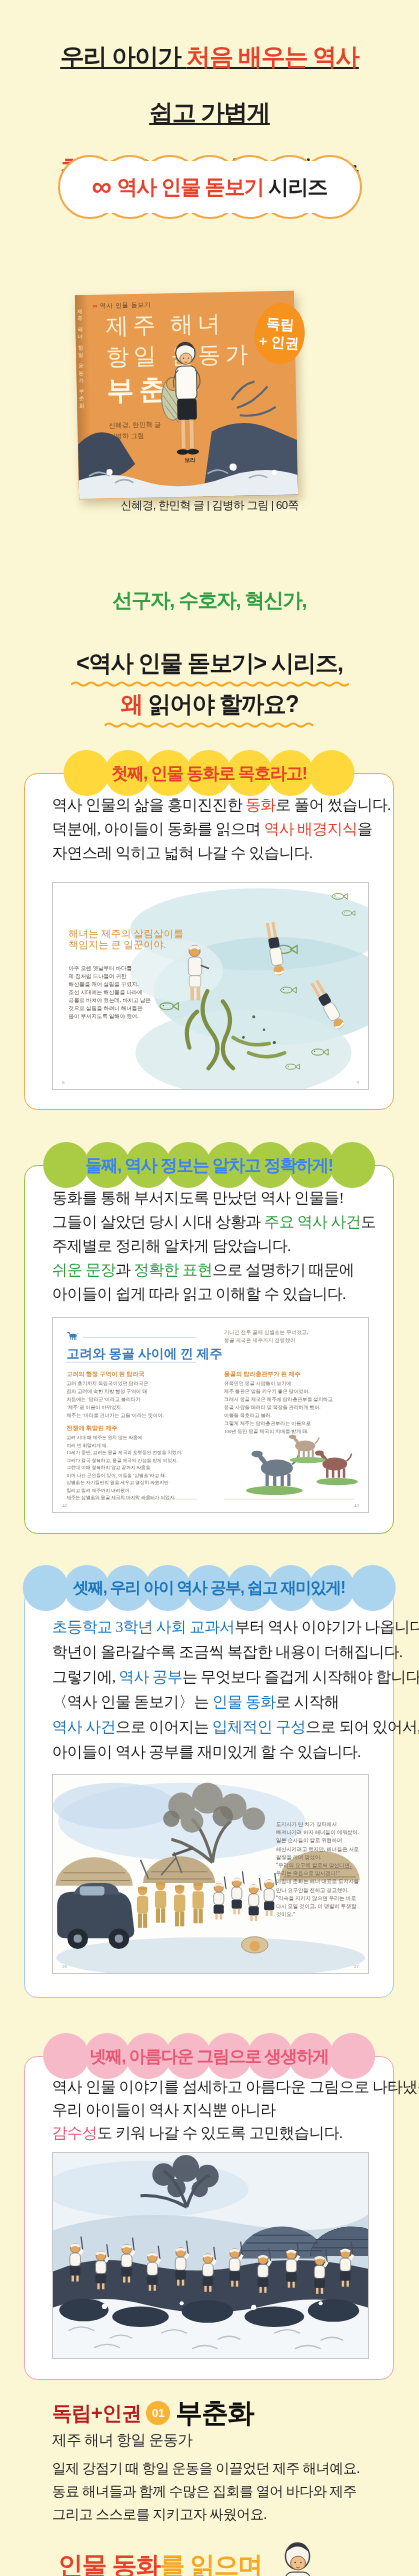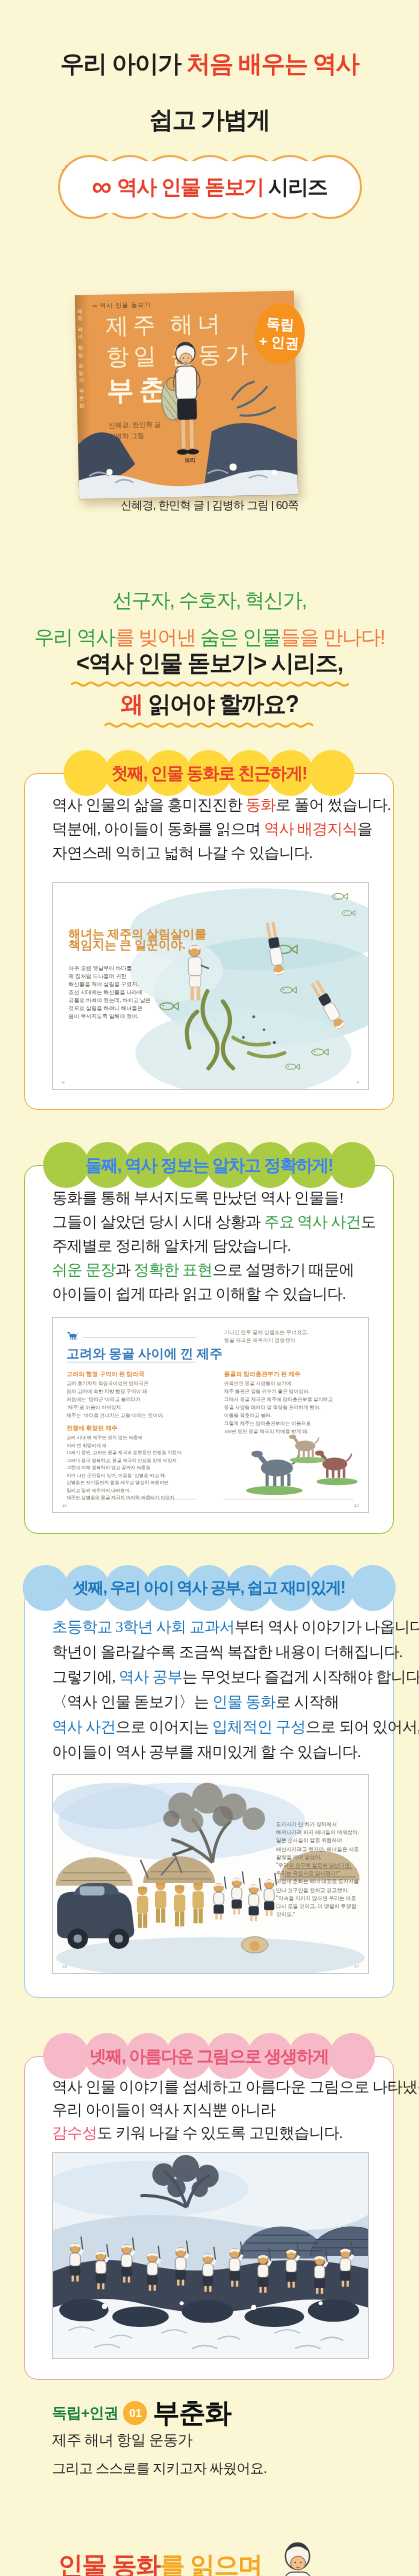--- a/index.html
+++ b/index.html
@@ -1,20 +1,20 @@
 <!DOCTYPE html>
 <html style="font-size:8.2px"><head>
 <meta charset="utf-8">
 <style>
   html,body{margin:0;padding:0;}
   body{width:419px;font-family:"Liberation Sans","DejaVu Sans",sans-serif;}
   .page{position:relative;width:419px;height:2725px;background:#FBF6D4;overflow:hidden;}
   .abs{position:absolute;}
   
-  .hero{position:absolute;top:36px;left:0;right:0;text-align:center;color:#1f1f1f;}
+  .hero{position:absolute;top:29px;left:0;right:0;text-align:center;color:#1f1f1f;text-decoration:underline;}
   .hero .hl{height:56px;line-height:56px;font-size:24px;font-weight:800;letter-spacing:-1px;}
   .hero .hl .acc{color:var(--accent);}
   
   .cloud{position:absolute;top:155px;left:50%;transform:translateX(-50%);width:314px;height:64px;}
   .cloud .bubbles{display:flex;justify-content:center;height:64px;}
   .cloud .bubbles i{width:64px;height:64px;border-radius:50%;background:#fff;border:2.1px solid #F2A84A;margin-left:-24px;box-sizing:border-box;}
   .cloud .bubbles i:first-child{margin-left:0;}
   .cloud .mask{position:absolute;left:17.5px;right:17.5px;top:6.2px;bottom:6.2px;background:#fff;border-radius:26px;}
   .cloud .label{position:absolute;inset:0;display:flex;align-items:center;justify-content:center;font-size:20.6px;font-weight:800;color:#1f1f1f;letter-spacing:-1px;}
   .cloud .label .inf{color:#E8402B;font-size:28px;font-weight:900;margin-right:6.2px;line-height:1;}
@@ -26,21 +26,21 @@
   .cover .seriesmark .inf{color:#D03A20;font-weight:900;}
   .cover .t1{position:absolute;left:30px;top:15.5px;font-size:23px;color:#F8F0D4;letter-spacing:4.1px;font-weight:400;}
   .cover .t2{position:absolute;left:30px;top:47px;font-size:23px;color:#F8F0D4;letter-spacing:4.1px;font-weight:400;}
   .cover .t3{position:absolute;left:30px;top:78px;font-size:27px;color:#FCF7E6;letter-spacing:5.2px;font-weight:700;}
   .cover .auth{position:absolute;left:31px;top:125px;font-size:6.7px;color:#6E4F2A;line-height:11.3px;}
   .cover .bori-s{position:absolute;left:106px;top:164px;font-size:5.7px;font-weight:700;color:#3C3630;}
   .cover .spinetxt{position:absolute;left:2.1px;top:10.3px;writing-mode:vertical-rl;font-size:5.2px;color:#F3E6C6;letter-spacing:2.1px;}
   .blob{position:absolute;right:-10.3px;top:12.4px;width:50px;height:61px;background:#F6921E;border-radius:52% 48% 46% 54%/56% 50% 50% 44%;transform:rotate(5deg);display:flex;flex-direction:column;align-items:center;justify-content:center;color:#fff;font-weight:800;font-size:14px;line-height:17.5px;}
   .credit{position:absolute;top:498px;left:0;right:0;text-align:center;font-size:11.3px;font-weight:400;color:#1f1f1f;letter-spacing:-0.5px;}
   
-  .iline{position:absolute;left:0;right:0;text-align:center;font-size:20px;font-weight:400;letter-spacing:-1px;}
+  .iline{position:absolute;left:0;right:0;text-align:center;font-size:20px;font-weight:700;letter-spacing:-1px;}
   .iline.g{color:#2FA043;}
   .iline .acc{color:#EF7B44;}
   .qline{position:absolute;left:0;right:0;text-align:center;font-size:23px;font-weight:800;color:#1c1c1c;letter-spacing:-1px;}
   .qline .acc{color:#E8402B;}
   .wave{position:absolute;left:50%;transform:translateX(-50%);}
   .wave path{fill:none;stroke:#F5A623;stroke-width:4;stroke-linecap:round;}
   
   .section{position:absolute;left:24px;width:368px;background:#fff;border:1.5px solid;border-radius:13.4px;box-sizing:content-box;}
   .badge{position:absolute;top:-24px;left:50%;transform:translateX(-50%);height:46px;}
   .badge .circles{display:flex;height:46px;}
@@ -52,21 +52,21 @@
   .s3{border-color:#A5CFE9;} .s3 .badge i{background:#ABD4EF;} .s3 .badge .label{color:#1C77BE;font-size:16px;} .s3{--accent:#1C77BE;}
   .s4{border-color:#EFA9AE;} .s4 .badge i{background:#F6B9C8;} .s4 .badge .label{color:#E85775;} .s4{--accent:#E85775;}
   .para{position:absolute;left:27px;font-family:"Liberation Serif","DejaVu Serif",serif;font-size:15.5px;color:#1f1f1f;letter-spacing:-0.5px;white-space:nowrap;}
   .para .acc{color:var(--accent);}
   .s1 .para div{height:24px;} .s2 .para div{height:24px;} .s3 .para div{height:25px;} .s4 .para div{height:23px;}
   .spread{position:absolute;left:27px;width:315px;background:#fff;border:0.5px solid #C8C8C8;}
   .spread svg.art{position:absolute;inset:0;}
   .cap{position:absolute;font-family:"Liberation Serif","DejaVu Serif",serif;color:#5E564C;}
   .pageno{position:absolute;bottom:4.1px;font-size:4.6px;color:#999;font-family:"Liberation Serif",serif;}
   
-  .f-cat{font-size:15px;font-weight:800;color:#15803d;letter-spacing:-0.5px;}
+  .f-cat{font-size:20px;font-weight:800;color:#b91c1c;letter-spacing:-0.5px;}
   .f-num{display:inline-flex;align-items:center;justify-content:center;width:24px;height:24px;border-radius:50%;background:#F9B233;color:#fff;font-size:11.3px;font-weight:800;margin:0 5.2px;}
   .f-title{font-size:27px;font-weight:900;color:#111;letter-spacing:-1px;}
   .f-sub{position:absolute;left:52px;top:2431px;font-family:"Liberation Serif","DejaVu Serif",serif;font-size:15px;color:#2b2b2b;letter-spacing:-0.5px;}
   .f-para{position:absolute;left:52px;top:2460px;font-family:"Liberation Serif","DejaVu Serif",serif;font-size:14px;color:#242424;letter-spacing:-0.5px;}
   .f-para div{height:23px;}
   .slogan{position:absolute;left:58px;white-space:nowrap;font-size:25px;font-weight:900;letter-spacing:-1px;color:#F5A623;}
   .slogan .acc{color:#E8402B;}
   .sp-h{position:absolute;font-family:"Liberation Serif",serif;font-weight:700;} 
 </style>
 </head>
@@ -171,21 +171,20 @@
     <div class="bori-s">보리</div>
     <div class="blob">
       <span>독립</span>
       <span>+ 인권</span>
     </div>
   </div>
 
   <div class="credit">신혜경, 한민혁 글 | 김병하 그림 | 60쪽</div>
 
   <div class="iline g" style="top:587px"><span>선구자, 수호자, 혁신가,</span></div>
-  <div class="iline g" style="top:624px"><span>우리 역사</span><span class="acc">를 빚어낸 </span><span>숨은 인물</span><span class="acc">들을 만나다!</span></div>
 
   <div class="qline" style="top:648px"><span>&lt;역사 인물 돋보기&gt; 시리즈,</span></div>
   <svg class="wave" style="top:680px" width="278" height="8.2" viewBox="0 0 540 16">
       <path d="M0 8 Q 7.5 2 15 8 T 30 8 T 45 8 T 60 8 T 75 8 T 90 8 T 105 8 T 120 8 T 135 8 T 150 8 T 165 8 T 180 8 T 195 8 T 210 8 T 225 8 T 240 8 T 255 8 T 270 8 T 285 8 T 300 8 T 315 8 T 330 8 T 345 8 T 360 8 T 375 8 T 390 8 T 405 8 T 420 8 T 435 8 T 450 8 T 465 8 T 480 8 T 495 8 T 510 8 T 525 8 T 540 8"></path>
     </svg>
   <div class="qline" style="top:689px;--accent:#E8402B"><span></span><span class="acc">왜</span><span> 읽어야 할까요?</span></div>
   <svg class="wave" style="top:721px" width="211" height="8.2" viewBox="0 0 410 16">
       <path d="M0 8 Q 7.5 2 15 8 T 30 8 T 45 8 T 60 8 T 75 8 T 90 8 T 105 8 T 120 8 T 135 8 T 150 8 T 165 8 T 180 8 T 195 8 T 210 8 T 225 8 T 240 8 T 255 8 T 270 8 T 285 8 T 300 8 T 315 8 T 330 8 T 345 8 T 360 8 T 375 8 T 390 8 T 405 8"></path>
     </svg>
 
@@ -193,21 +192,21 @@
     <div class="badge">
       <div class="circles">
           <i></i>
           <i></i>
           <i></i>
           <i></i>
           <i></i>
           <i></i>
           <i></i>
         </div>
-      <div class="label">첫째, 인물 동화로 친근하게!</div>
+      <div class="label">첫째, 인물 동화로 목호라고!</div>
     </div>
     <div class="para" style="top:20.6px">
         <div><span>역사 인물의 삶을 흥미진진한 </span><span class="acc">동화</span><span>로 풀어 썼습니다.</span></div>
         <div><span>덕분에, 아이들이 동화를 읽으며 </span><span class="acc">역사 배경지식</span><span>을</span></div>
         <div><span>자연스레 익히고 넓혀 나갈 수 있습니다.</span></div>
       </div>
     <div class="spread" style="top:108px;height:206px">
       <svg class="art" viewBox="0 0 612 400">
         <ellipse cx="400" cy="90" rx="250" ry="80" fill="#CFE6E8" opacity=".75"></ellipse>
         <ellipse cx="430" cy="210" rx="235" ry="105" fill="#BFDEE2" opacity=".7"></ellipse>
@@ -245,21 +244,21 @@
           <rect x="19" y="20" width="22" height="34" rx="7" fill="#FAF8F1" stroke="#888"></rect>
           <rect x="20" y="54" width="20" height="20" rx="4" fill="#2E3440"></rect>
           <rect x="22" y="74" width="6" height="30" fill="#EFC08C"></rect>
             <rect x="33" y="74" width="6" height="30" fill="#EFC08C"></rect>
         </g>
         <circle cx="390" cy="260" r="3" fill="#5a6b5a"></circle>
           <circle cx="410" cy="285" r="2.5" fill="#5a6b5a"></circle>
           <circle cx="370" cy="300" r="2.5" fill="#46584a"></circle>
           <circle cx="430" cy="310" r="3" fill="#46584a"></circle>
       </svg>
-      <div class="cap" style="left:15.5px;top:46px;font-size:12px;line-height:10.8px;color:#D8913C;font-weight:700">
+      <div class="cap" style="left:15.5px;top:46px;font-size:10px;line-height:10.8px;color:#D8913C;font-weight:400">
           <div>해녀는 제주의 살림살이를</div>
           <div>책임지는 큰 일꾼이야.</div>
         </div>
       <div class="cap" style="left:15.5px;top:81px;font-size:5.4px;line-height:8px">
           <div>아주 오랜 옛날부터 바다를</div>
           <div>제 집처럼 드나들며 귀한</div>
           <div>해산물을 캐어 살림을 꾸렸지.</div>
           <div>조선 시대에는 해산물을 나라에</div>
           <div>공물로 바쳐야 했는데, 바치고 남은</div>
           <div>것으로 살림을 하려니 해녀들은</div>
@@ -533,20 +532,22 @@
     </div>
   </div>
 
   <div class="abs" style="left:52px;top:2395px;display:flex;align-items:center">
     <span class="f-cat">독립+인권</span>
     <span class="f-num">01</span>
     <span class="f-title">부춘화</span>
   </div>
   <div class="f-sub">제주 해녀 항일 운동가</div>
   <div class="f-para">
+      <div>일제 강점기 때 항일 운동을 이끌었던 제주 해녀예요.</div>
+      <div>동료 해녀들과 함께 수많은 집회를 열어 바다와 제주</div>
       <div>그리고 스스로를 지키고자 싸웠어요.</div>
     </div>
 
   <div class="slogan" style="top:2549px">
     <span><span></span><span class="acc">인물 동화</span><span>를 읽으며</span></span>
     
   </div>
 
   <svg class="abs" style="left:260px;top:2539px" width="75" height="149" viewBox="0 0 120 260">
     <use href="#haenyeo"></use>

